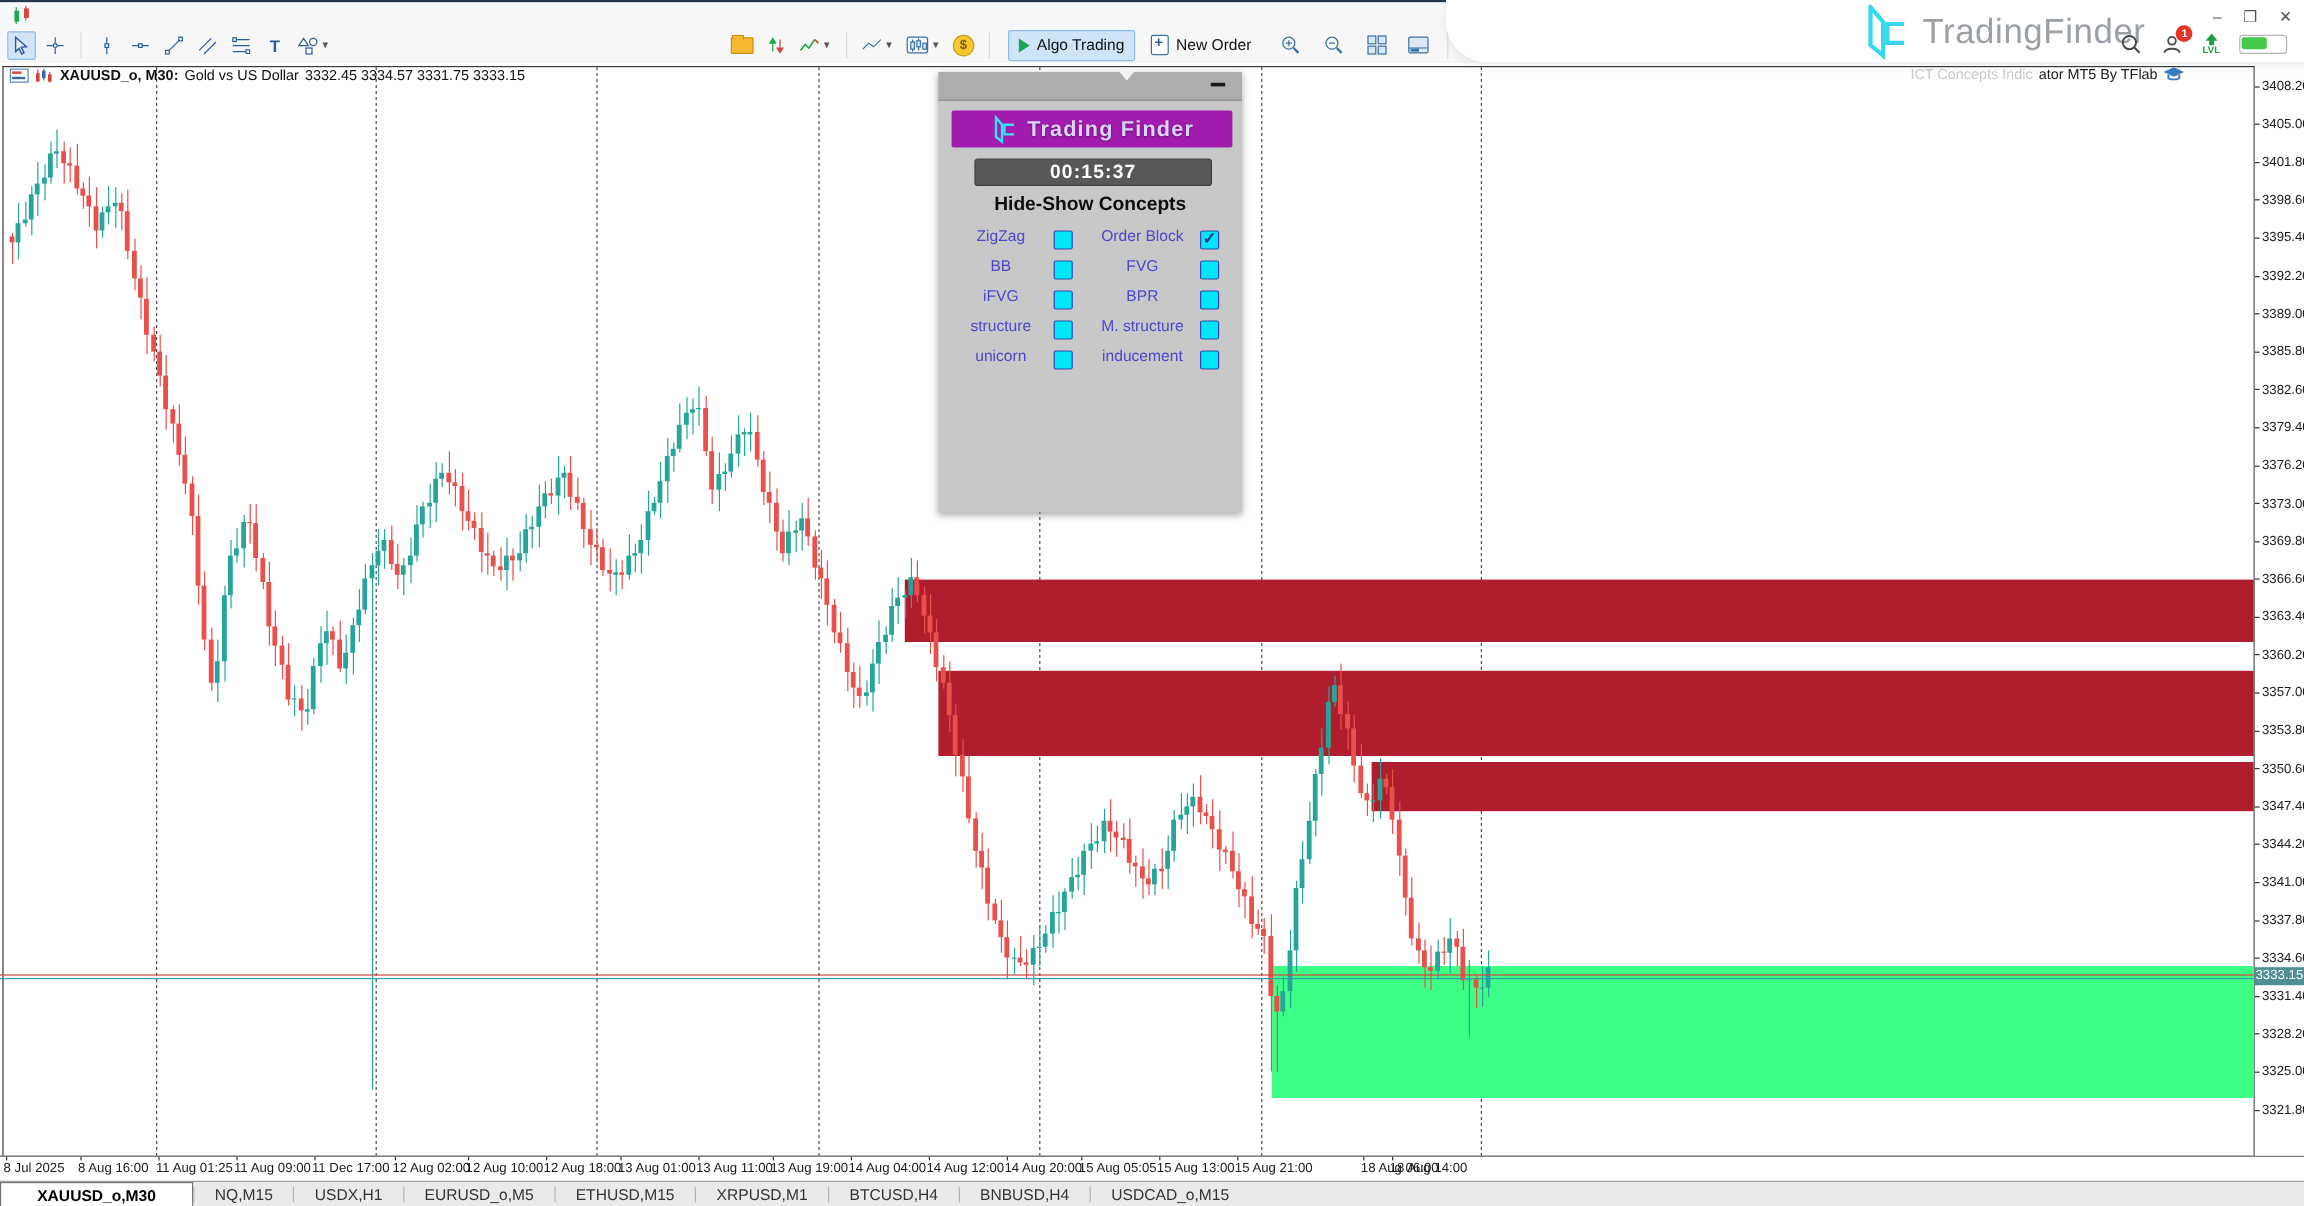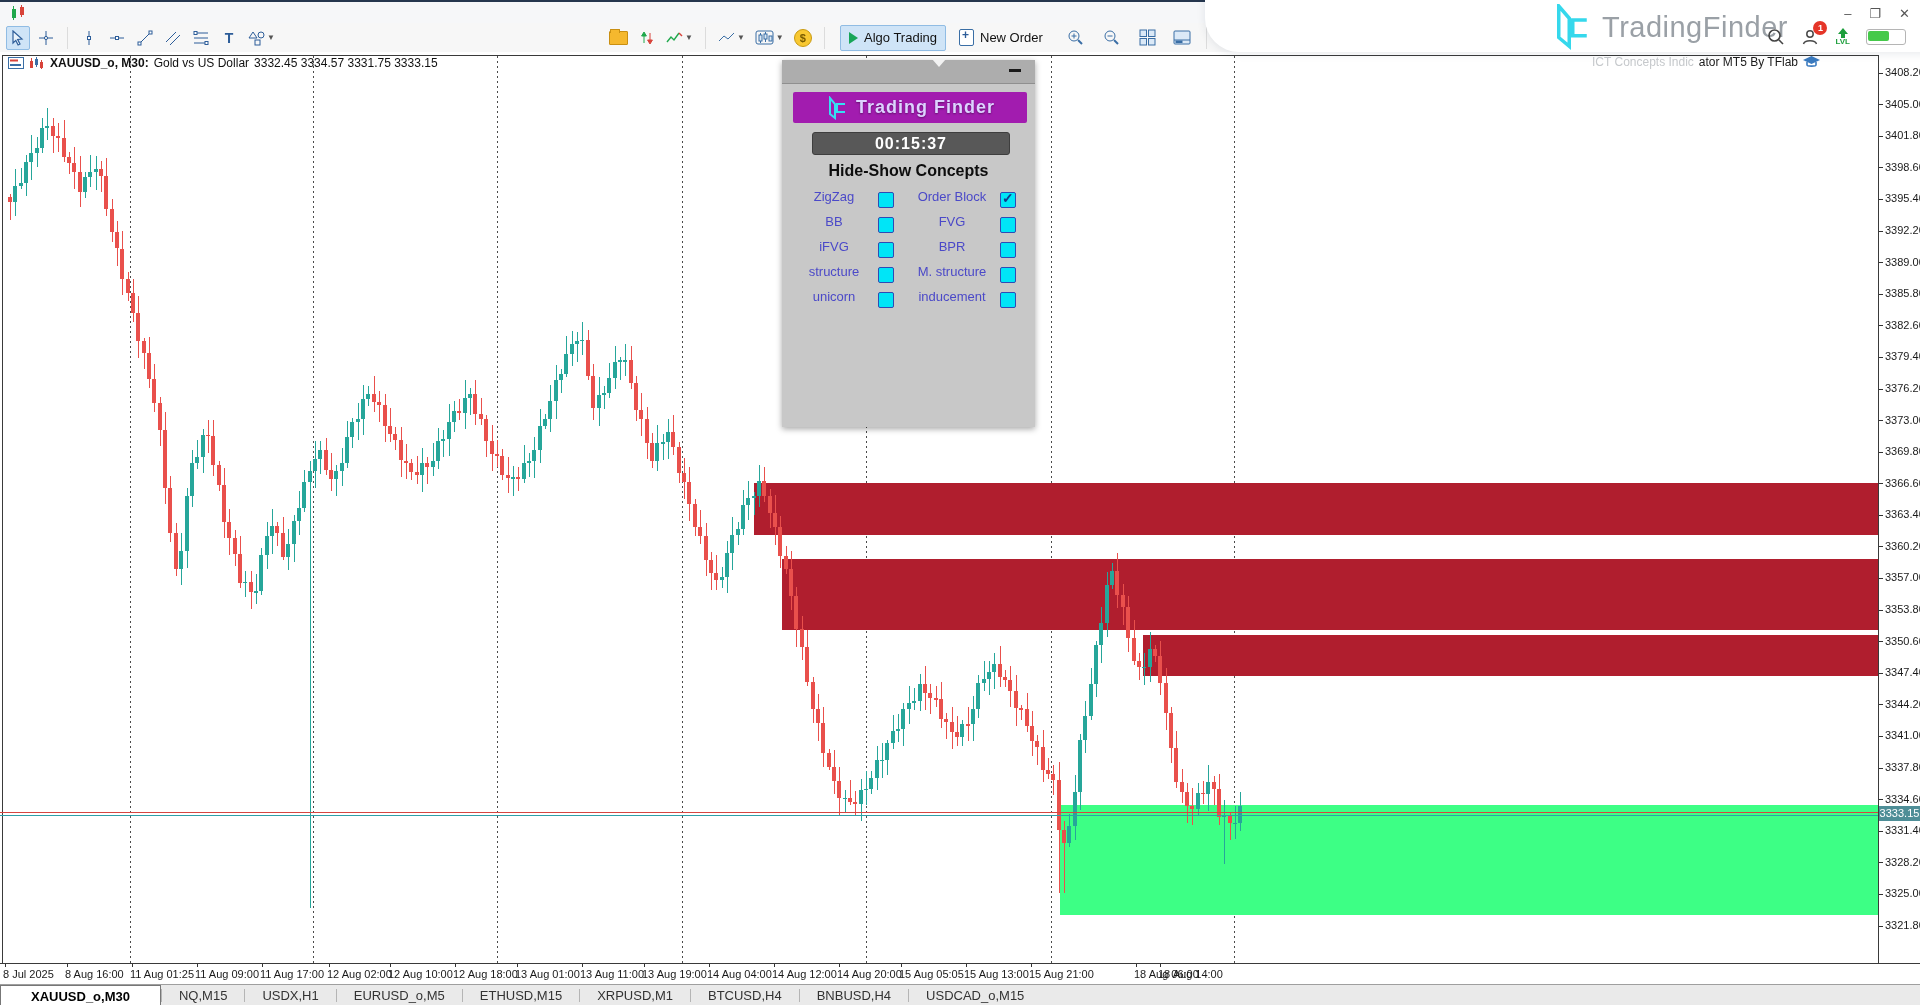--- a/index.html
+++ b/index.html
@@ -1326,21 +1326,21 @@
         </div>
       <div class="pbadge" id="priceBadge" style="top: 750.939px;">3333.15</div>
     </div>
 
     <div class="taxis">
         <div id="tlabels">
           <div class="tlabel" style="left: 3px;">8 Jul 2025</div>
           <div class="tlabel" style="left: 65px;">8 Aug 16:00</div>
           <div class="tlabel" style="left: 130px;">11 Aug 01:25</div>
           <div class="tlabel" style="left: 195px;">11 Aug 09:00</div>
-          <div class="tlabel" style="left: 260px;">11 Aug 17:00</div>
+          <div class="tlabel" style="left: 260px;">11 Dec 17:00</div>
           <div class="tlabel" style="left: 327px;">12 Aug 02:00</div>
           <div class="tlabel" style="left: 388px;">12 Aug 10:00</div>
           <div class="tlabel" style="left: 453px;">12 Aug 18:00</div>
           <div class="tlabel" style="left: 515px;">13 Aug 01:00</div>
           <div class="tlabel" style="left: 580px;">13 Aug 11:00</div>
           <div class="tlabel" style="left: 642px;">13 Aug 19:00</div>
           <div class="tlabel" style="left: 707px;">14 Aug 04:00</div>
           <div class="tlabel" style="left: 772px;">14 Aug 12:00</div>
           <div class="tlabel" style="left: 837px;">14 Aug 20:00</div>
           <div class="tlabel" style="left: 899px;">15 Aug 05:05</div>

